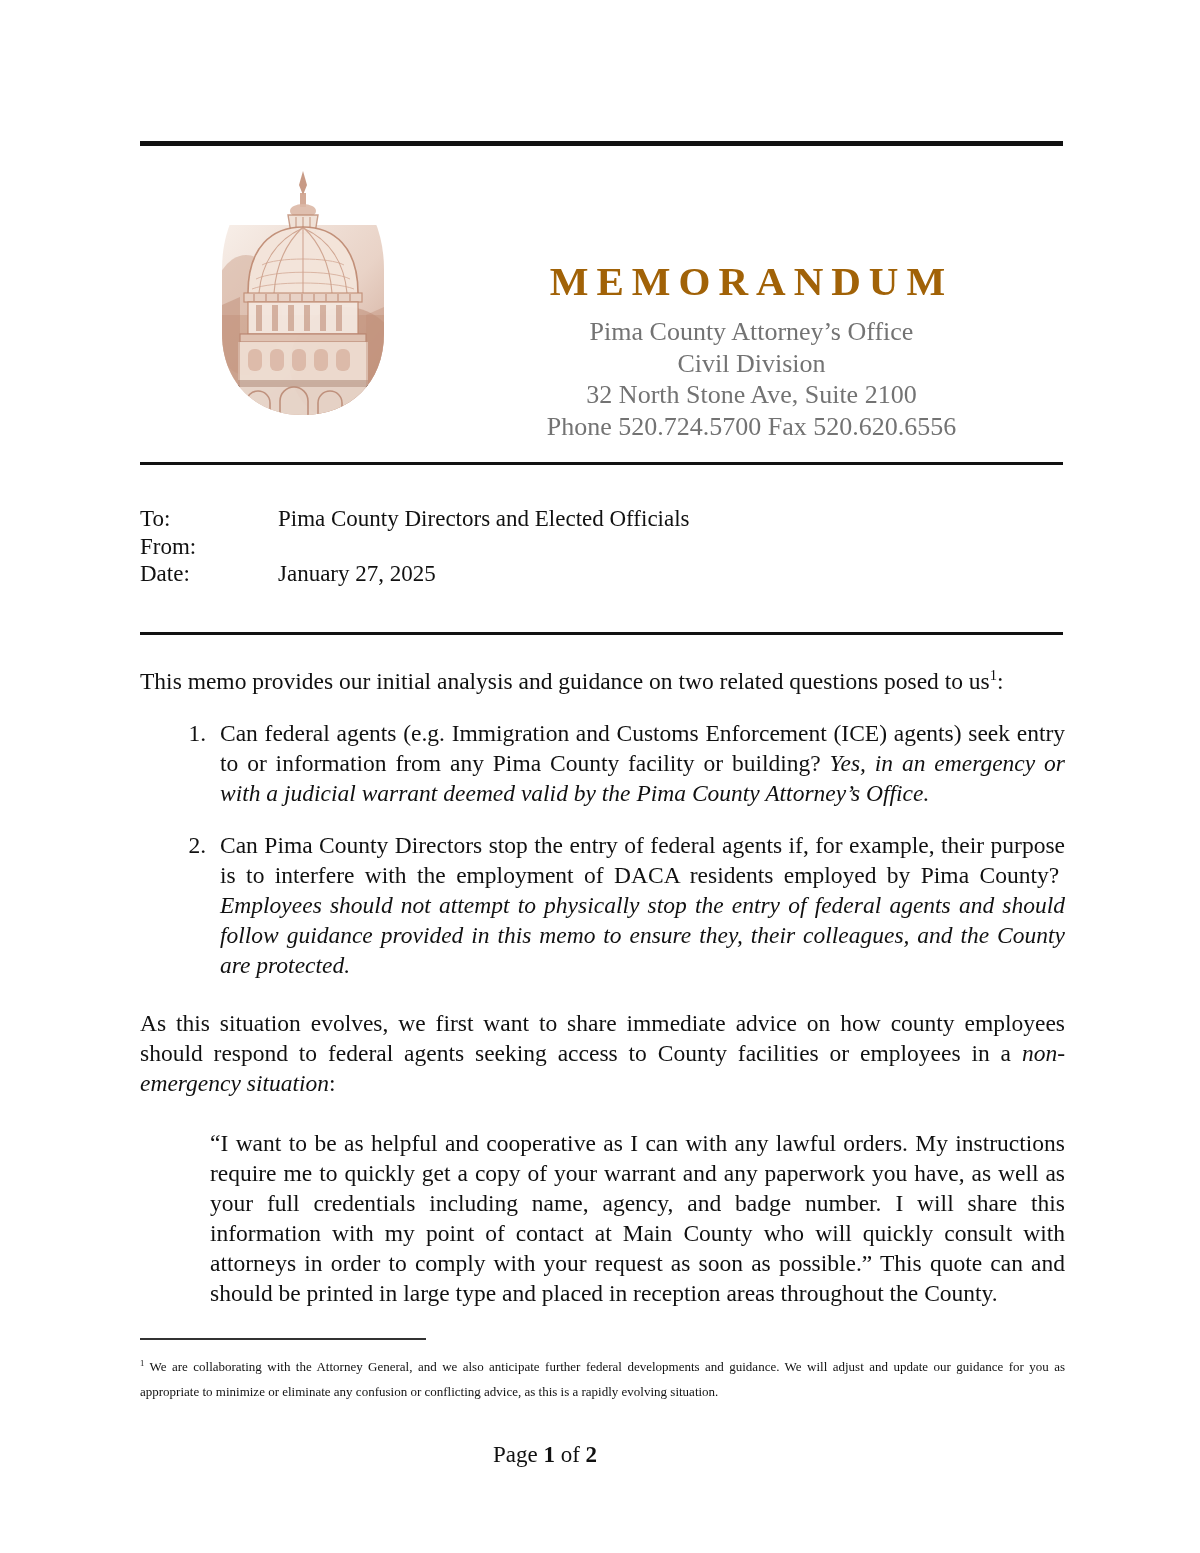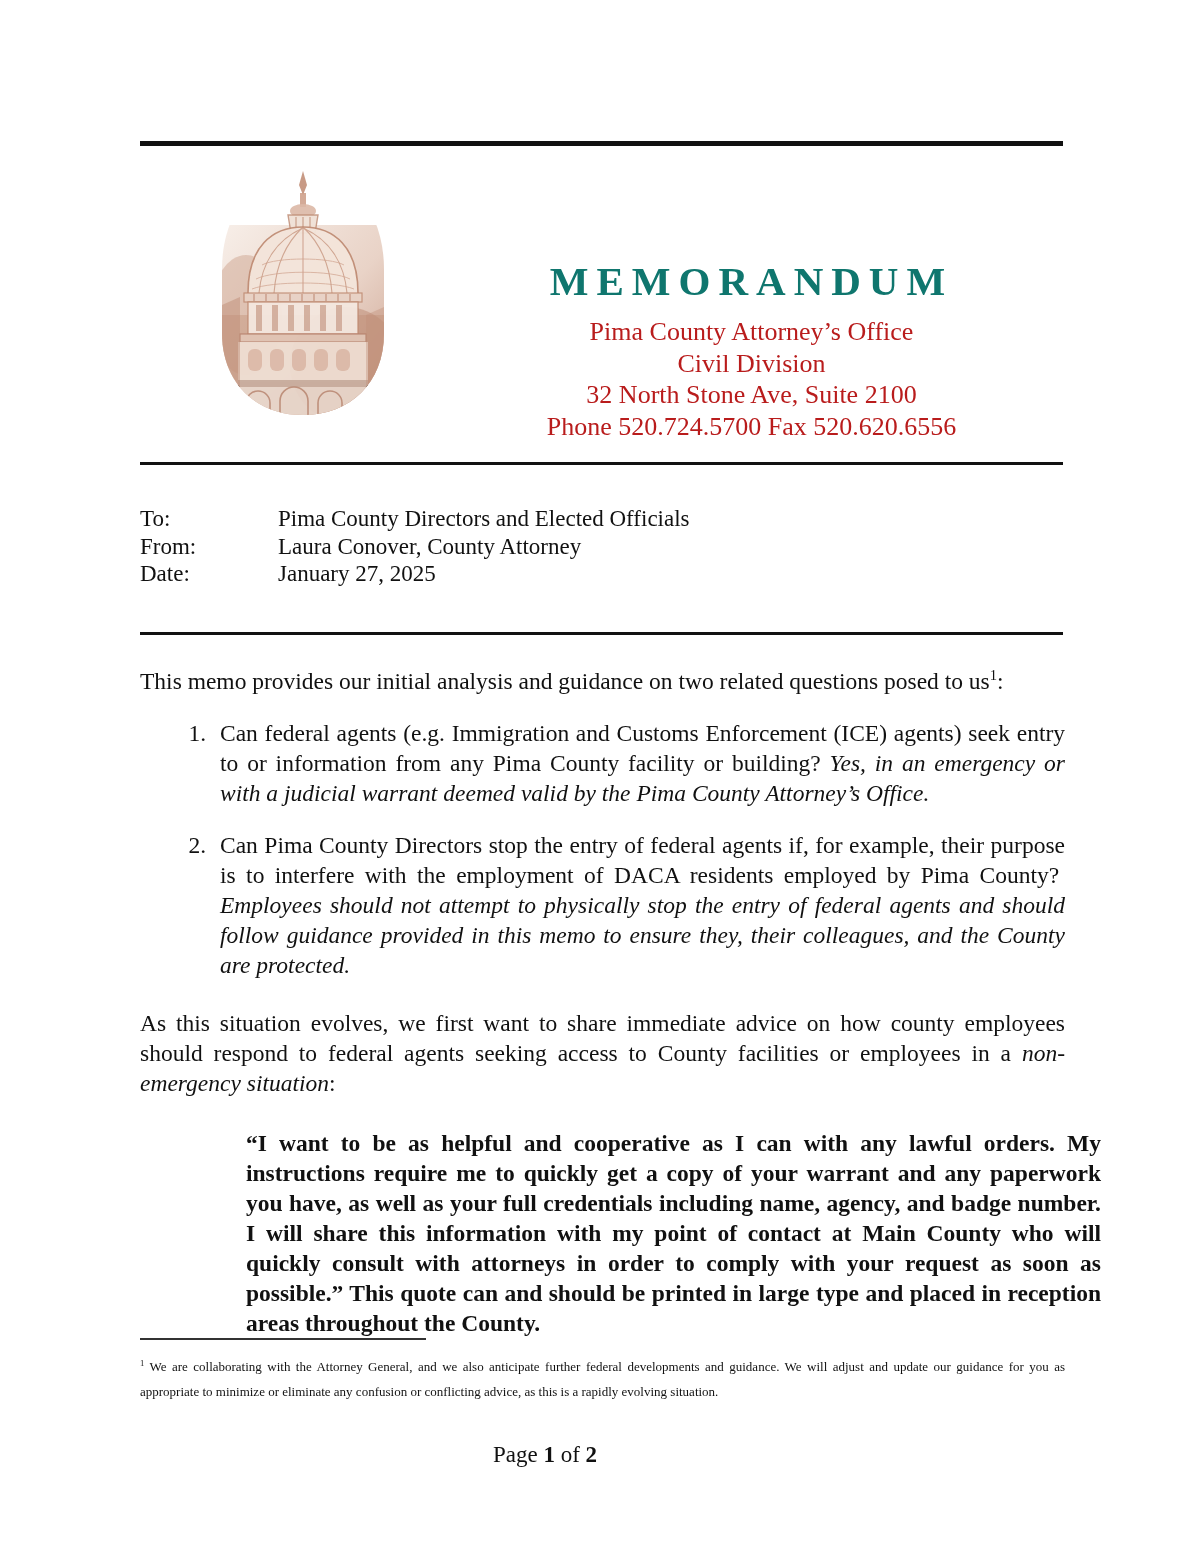--- a/index.html
+++ b/index.html
@@ -58,28 +58,28 @@
     text-align: center;
   }
   .memo-title {
     font-family: "Liberation Serif", "DejaVu Serif", serif;
     font-weight: bold;
     font-size: 41px;
     letter-spacing: 8px;
     line-height: 1.05;
     margin: 0;
     padding-top: 105px;
-    color: #0f766e;
+    color: #a16207;
     white-space: nowrap;
   }
   .lh-line {
     font-size: 26px;
     line-height: 31.5px;
     margin: 0;
-    color: #b91c1c;
+    color: #737373;
   }
   .lh-line.first { margin-top: 13px; }
 
   
   .fields {
     position: absolute;
     left: 140px;
     top: 505px;
     width: 923px;
   }
@@ -115,24 +115,23 @@
     margin-bottom: 22px;
     padding-left: 8px;
     text-align: justify;
   }
   ol.questions > li:last-child { margin-bottom: 12px; }
 
   .para-evolves { margin-top: 28px; }
 
   .quote-block {
     margin-top: 30px;
-    margin-left: 106px;
+    margin-left: 70px;
     width: 855px;
     text-align: justify;
-    font-weight: bold;
   }
 
   em, .it { font-style: italic; }
   sup {
     font-size: 0.62em;
     vertical-align: super;
     line-height: 0;
   }
 
   
@@ -289,21 +288,20 @@
 
   <div class="rule rule-mid"></div>
 
   <div class="fields">
     <div class="field-row">
       <div class="field-label">To:</div>
       <div class="field-value">Pima County Directors and Elected Officials</div>
     </div>
     <div class="field-row">
       <div class="field-label">From:</div>
-      <div class="field-value">Laura Conover, County Attorney</div>
     </div>
     <div class="field-row">
       <div class="field-label">Date:</div>
       <div class="field-value">January 27, 2025</div>
     </div>
   </div>
 
   <div class="rule rule-bottom"></div>
 
   <div class="body">

